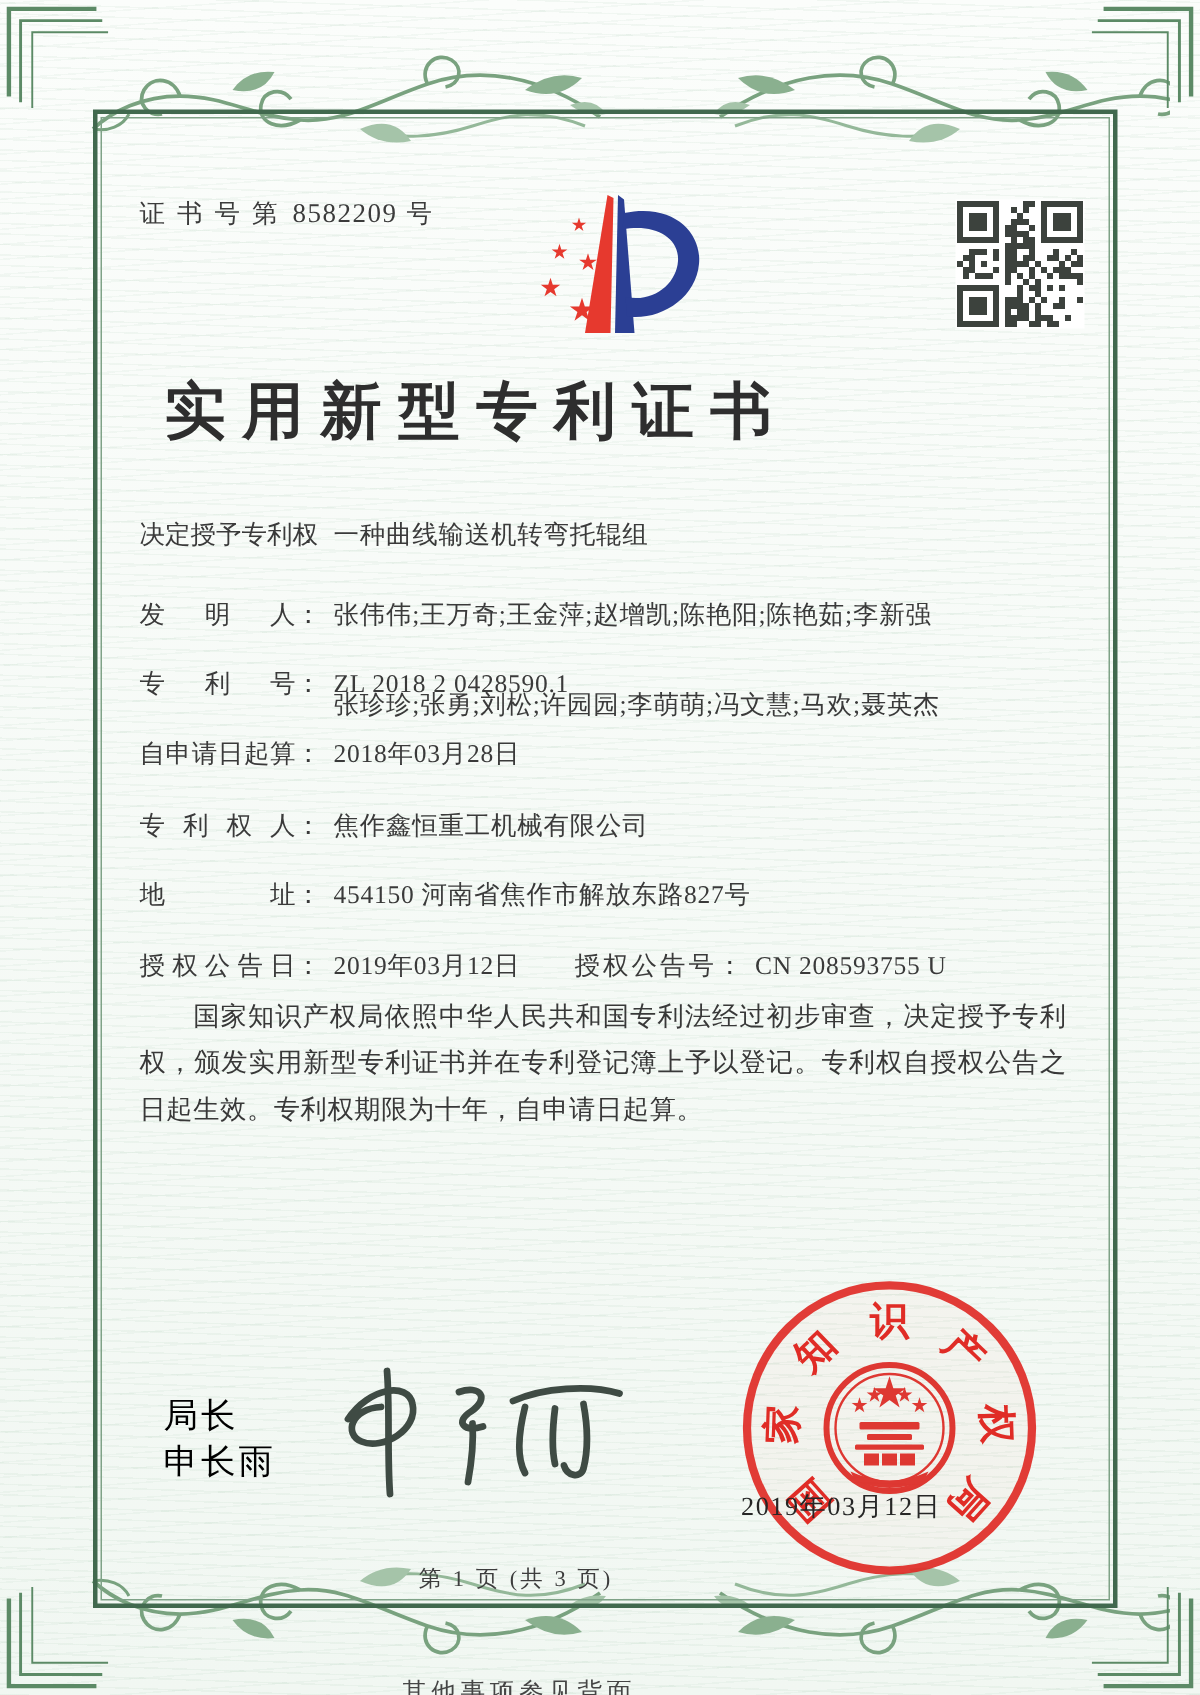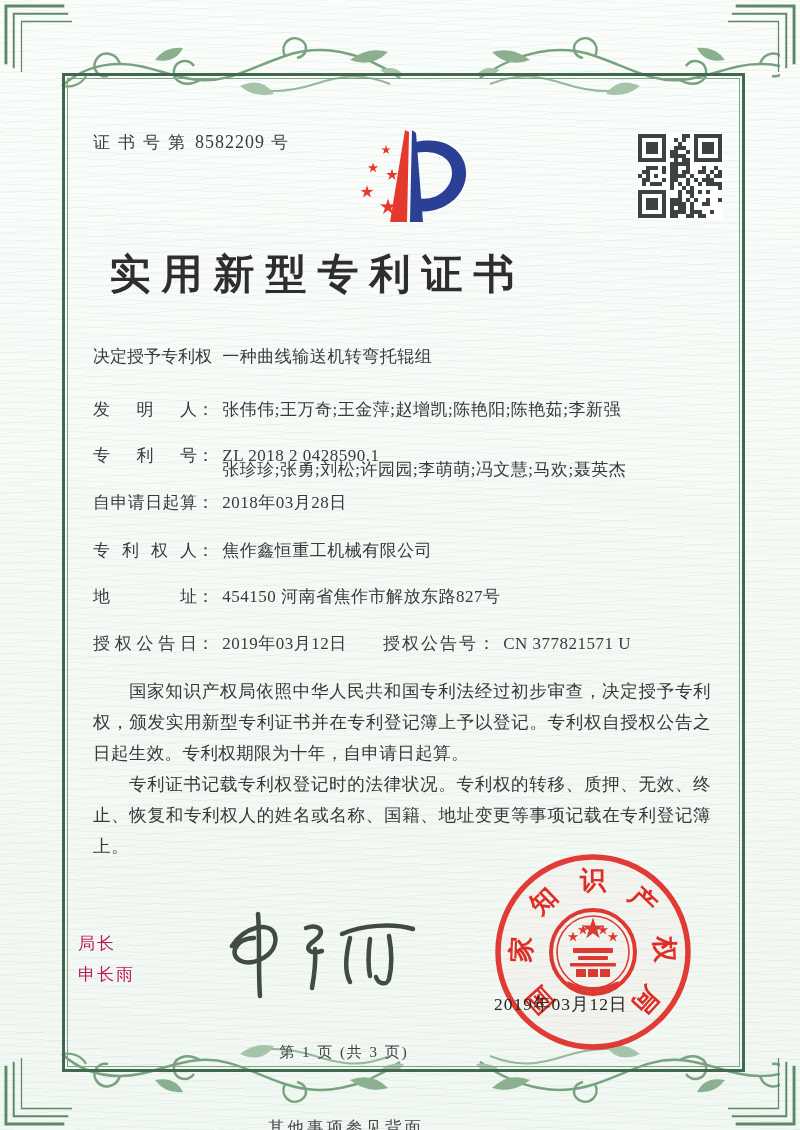--- a/index.html
+++ b/index.html
@@ -35,24 +35,24 @@
     font-size:41px;font-weight:700;letter-spacing:11px;color:#2e2e2e;}
 
   .fields{position:absolute;left:93px;top:0;width:620px;font-size:17px;color:#3a3a3a;}
   .row{position:absolute;left:0;line-height:24px;white-space:nowrap;}
   .f-label{display:inline-block;width:104px;text-align:justify;text-align-last:justify;vertical-align:top;}
   .f-colon{vertical-align:top;}
   .f-value{display:inline-block;padding-left:4px;letter-spacing:0.5px;vertical-align:top;}
   .f-value .l2{display:block;margin-top:36px;}
   .f-label2{display:inline-block;margin-left:32px;letter-spacing:2px;}
 
-  .paras{position:absolute;left:93px;top:676px;width:618px;font-size:17.5px;color:#383838;}
+  .paras{position:absolute;left:93px;top:662px;width:618px;font-size:17.5px;color:#383838;}
   .paras p{margin:0;line-height:31px;text-indent:2.05em;text-align:justify;letter-spacing:0.4px;}
 
-  .officer{position:absolute;left:78px;top:928px;font-size:17px;line-height:31px;color:#be185d;letter-spacing:2px;}
+  .officer{position:absolute;left:109px;top:928px;font-size:23px;line-height:31px;color:#000000;letter-spacing:2px;}
   .signature{position:absolute;left:216px;top:908px;}
 
   .seal{position:absolute;left:487px;top:851px;}
   .seal-date{position:absolute;left:494px;top:992px;font-size:17.5px;color:#262626;letter-spacing:1px;z-index:3;}
 
   .page-footer{position:absolute;left:0;top:1043px;width:688px;text-align:center;
     font-size:15px;letter-spacing:2px;color:#3d3d3d;}
   .back-note{position:absolute;left:0;top:1089px;width:692px;text-align:center;
     font-size:16.5px;letter-spacing:3px;color:#454545;margin-top:28px;}
 </style>
@@ -281,27 +281,26 @@
     <span class="f-value">焦作鑫恒重工机械有限公司</span>
   </div>
   <div class="row" style="top:585px">
     <span class="f-label">地址</span><span class="f-colon">：</span>
     <span class="f-value">454150 河南省焦作市解放东路827号</span>
   </div>
   <div class="row" style="top:632px">
     <span class="f-label">授权公告日</span><span class="f-colon">：</span>
     <span class="f-value">2019年03月12日</span>
     <span class="f-label2">授权公告号</span><span class="f-colon">：</span>
-    <span class="f-value">CN 377821571 U</span>
+    <span class="f-value">CN 208593755 U</span>
   </div>
 </div>
 
 <div class="paras">
   <p>国家知识产权局依照中华人民共和国专利法经过初步审查，决定授予专利权，颁发实用新型专利证书并在专利登记簿上予以登记。专利权自授权公告之日起生效。专利权期限为十年，自申请日起算。</p>
-  <p>专利证书记载专利权登记时的法律状况。专利权的转移、质押、无效、终止、恢复和专利权人的姓名或名称、国籍、地址变更等事项记载在专利登记簿上。</p>
 </div>
 
 <div class="officer">
   <div>局长</div>
   <div>申长雨</div>
 </div>
 
 <svg class="signature" width="205" height="92" viewBox="0 0 205 92">
   <g fill="none" stroke="#3f4b44" stroke-width="4.5" stroke-linecap="round">
     <path d="M16,38 C30,17 56,13 59,28 C63,45 39,59 25,53 C13,48 18,31 38,30"></path>

